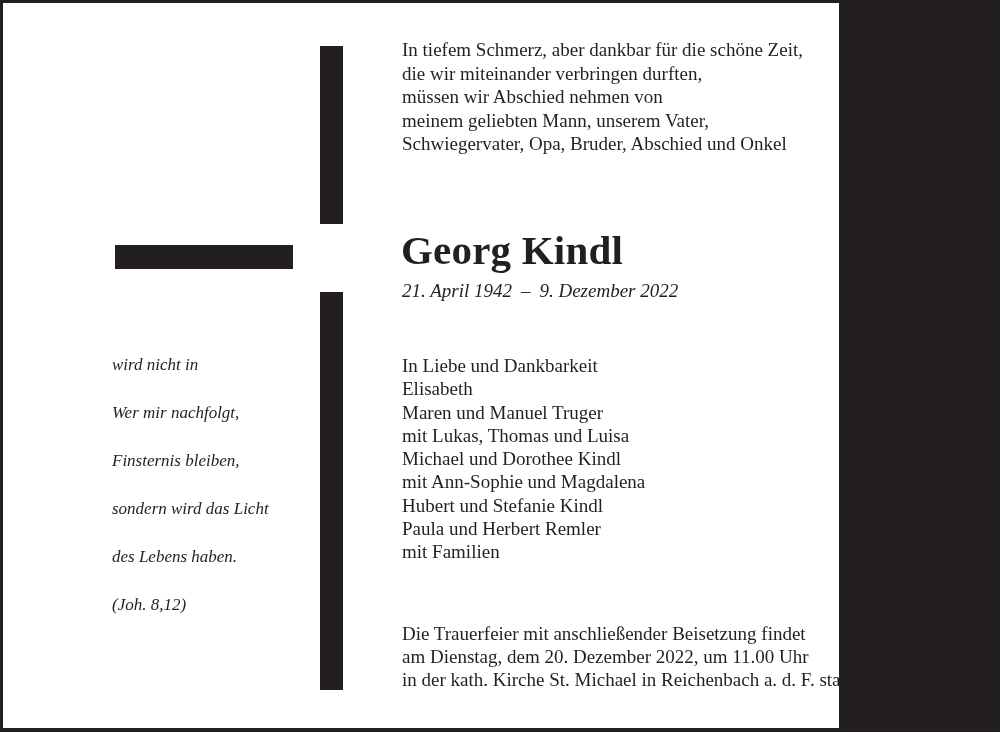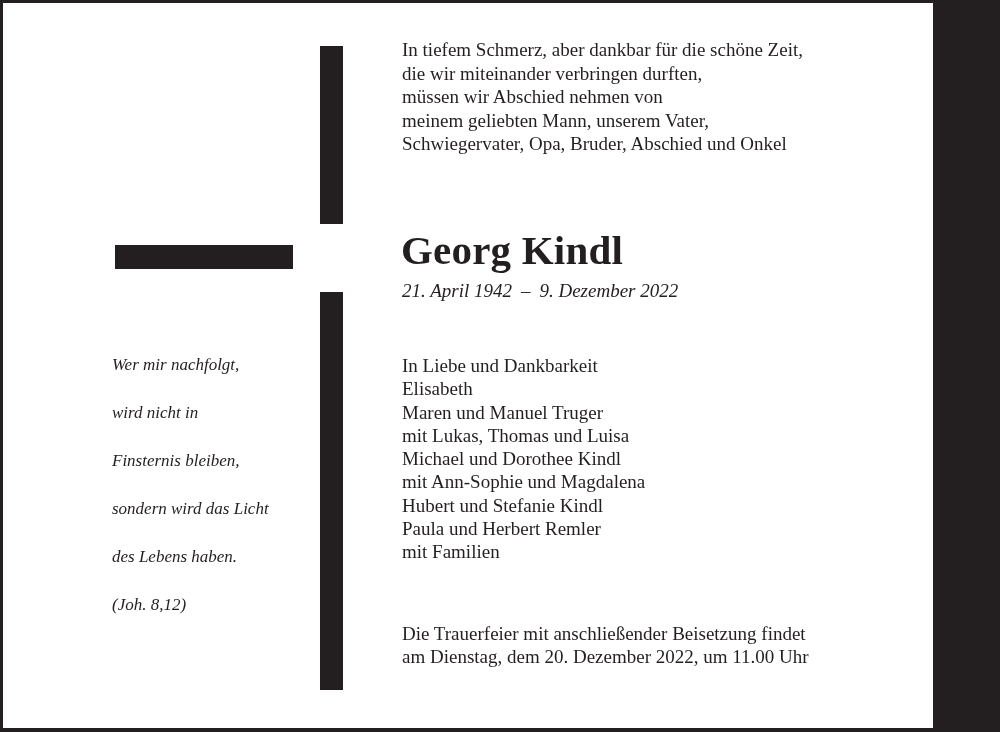--- a/index.html
+++ b/index.html
@@ -3,21 +3,21 @@
   <meta charset="utf-8">
   <style>
     html, body { margin: 0; padding: 0; }
     body {
       width: 1000px; height: 732px; position: relative; overflow: hidden;
       background: #231f20;
       font-family: "Liberation Serif", "DejaVu Serif", serif;
       color: #231f20;
     }
     .page {
-      position: absolute; left: 3px; top: 3px; width: 930px; height: 725px;
+      position: absolute; left: 3px; top: 3px; width: 836px; height: 725px;
       background: #ffffff;
     }
     .bar { position: absolute; background: #231f20; }
     .txt { position: absolute; white-space: nowrap; }
     .intro { left: 402px; top: 38px; font-size: 19px; line-height: 23.6px; }
     .name { left: 401px; top: 227px; font-size: 41px; font-weight: bold; line-height: 46px; letter-spacing: 0.2px; }
     .dates { left: 402px; top: 279px; font-size: 19px; line-height: 23px; }
     .dates .sep { display: inline-block; margin: 0 9px; }
     .family { left: 402px; top: 354px; font-size: 19px; line-height: 23.3px; }
     .funeral { left: 402px; top: 623px; font-size: 19px; line-height: 23px; }
@@ -55,24 +55,25 @@
     <span class="line">Michael und Dorothee Kindl</span>
     <span class="line">mit Ann-Sophie und Magdalena</span>
     <span class="line">Hubert und Stefanie Kindl</span>
     <span class="line">Paula und Herbert Remler</span>
     <span class="line">mit Familien</span>
   </div>
 
   <div class="txt funeral" style="left:399px; top:591px;margin-top:28px;">
     <span class="line">Die Trauerfeier mit anschließender Beisetzung findet</span>
     <span class="line">am Dienstag, dem 20. Dezember 2022, um 11.00 Uhr</span>
+    <span class="line">in der kath. Kirche St. Michael in Reichenbach a. d. F. statt.</span>
   </div>
 
   <div class="txt verse" style="left:109px; top:338px;">
+    <span class="line">wird nicht in</span>
     <span class="line">Wer mir nachfolgt,</span>
-    <span class="line">wird nicht in</span>
     <span class="line">Finsternis bleiben,</span>
     <span class="line">sondern wird das Licht</span>
     <span class="line">des Lebens haben.</span>
     <span class="line">(Joh. 8,12)</span>
   </div>
 
 </div>
 
 </body></html>

